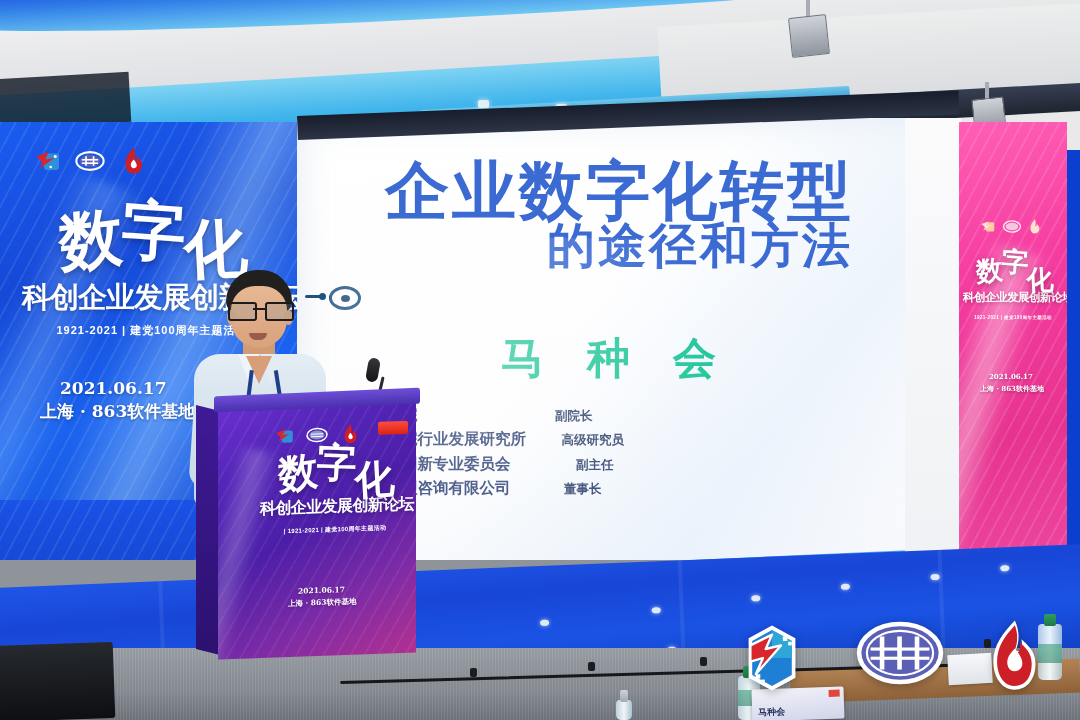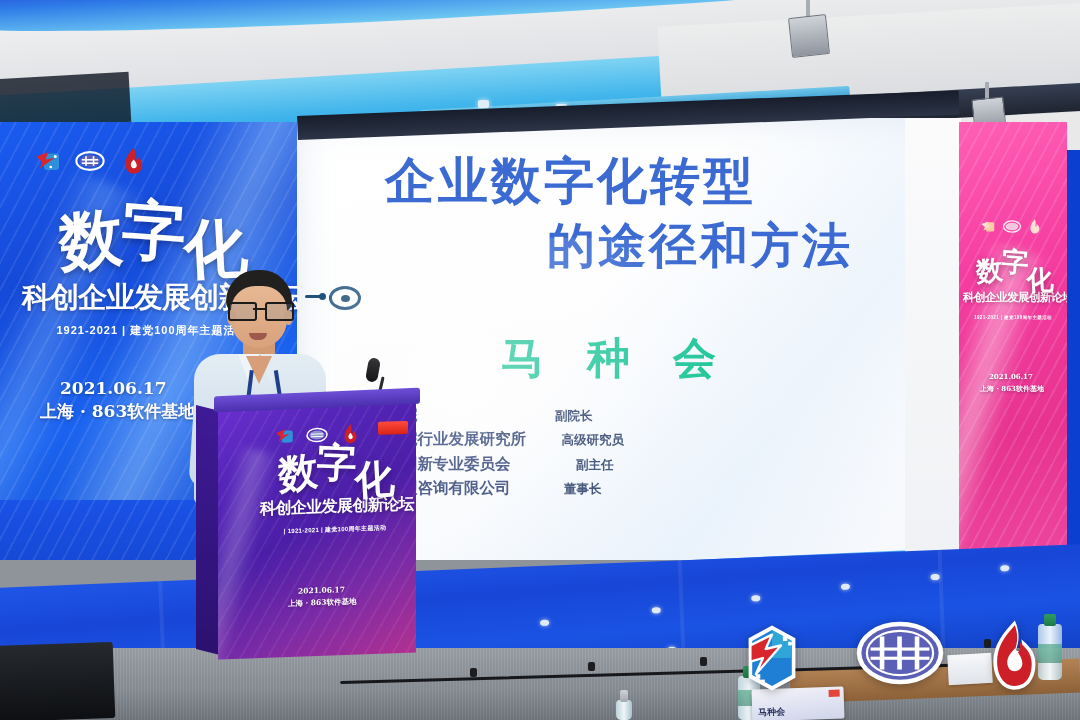--- a/index.html
+++ b/index.html
@@ -290,21 +290,21 @@
         <div class="bz-years" style="font-size:11px;letter-spacing:1px;margin-top:5px;">1921-2021 | 建党100周年主题活动</div>
       </div>
 
       <div class="bz-date" style="position:absolute;left:60px;top:256px;font-size:17px;z-index:4;">2021.06.17</div>
       <div class="bz-date" style="position:absolute;left:40px;top:278px;font-size:17px;z-index:4;">上海 · 863软件基地</div>
     </div>
 
     <div class="screen">
       <div class="scr-sheen"></div>
 
-      <div class="slide-title" style="left:88px;top:30px;font-size:50px;">企业数字化转型</div>
+      <div class="slide-title" style="left:88px;top:30px;font-size:64px;">企业数字化转型</div>
       <div class="slide-title" style="left:250px;top:96px;font-size:48px;">的途径和方法</div>
 
       <div class="bullet-tick" style="left:8px;top:177px;"></div>
       <div class="bullet-dot" style="left:32px;top:168px;">
           <i></i>
         </div>
 
       <div class="slide-name" style="left:204px;top:212px;font-size:43px;">马 种 会</div>
 
       <div class="cred-row" style="left:12px;top:287px;">

